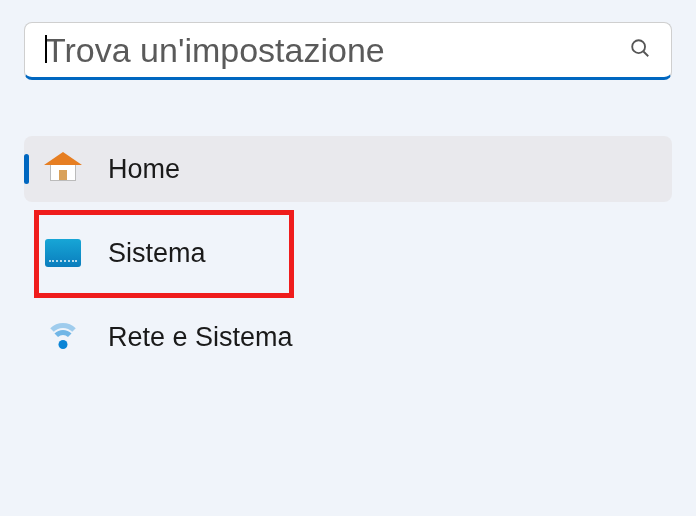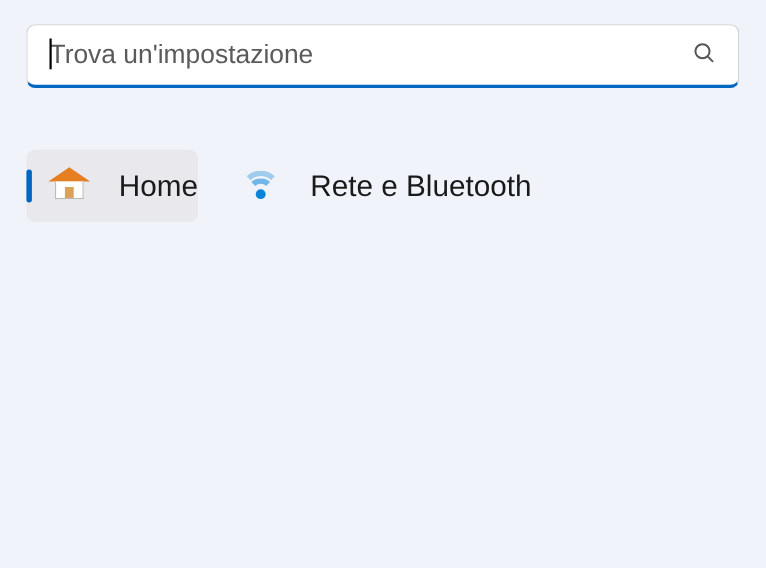--- a/index.html
+++ b/index.html
@@ -25,42 +25,42 @@
       border-bottom: 3px solid #0067c0;
       display: flex;
       align-items: center;
       padding: 0 20px;
       margin-bottom: 56px;
     }
     .search-input {
       flex: 1;
       border: none;
       outline: none;
-      font-size: 24px;
+      font-size: 34px;
       color: #4c1d95;
       background: transparent;
     }
     .search-input::placeholder {
       color: #5a5a5a;
     }
     .caret {
       position: absolute;
       left: 20px;
       top: 12px;
       bottom: 14px;
       width: 2px;
       background: #000;
     }
     .search-icon {
       color: #555;
       flex-shrink: 0;
     }
     .nav {
       display: flex;
-      flex-direction: row;
+      flex-direction: column;
       gap: 18px;
     }
     .nav-item {
       position: relative;
       display: flex;
       align-items: center;
       height: 66px;
       border-radius: 8px;
       padding-left: 20px;
       gap: 26px;
@@ -212,26 +212,33 @@
       <div class="home-wrap">
         <div class="home-roof"></div>
         <div class="home-body">
             <div class="home-door"></div>
           </div>
       </div>
     </div>
     <span class="nav-label">Home</span>
   </div>
 
+  <div class="nav-item" style="position:relative;">
+    <div class="highlight-box"></div>
+    <div class="nav-icon">
+      <div class="system-icon-rect"></div>
+    </div>
+    <span class="nav-label">Sistema</span>
+  </div>
 
 
   <div class="nav-item">
     <div class="nav-icon">
       <div class="wifi-wrap">
         <div class="wifi-arc a1"></div>
         <div class="wifi-arc a2"></div>
         <div class="wifi-dot"></div>
       </div>
     </div>
-    <span class="nav-label">Rete e Bluetooth</span>
+    <span class="nav-label">Rete e Sistema</span>
   </div>
 
 </div>
 
 </body></html>

